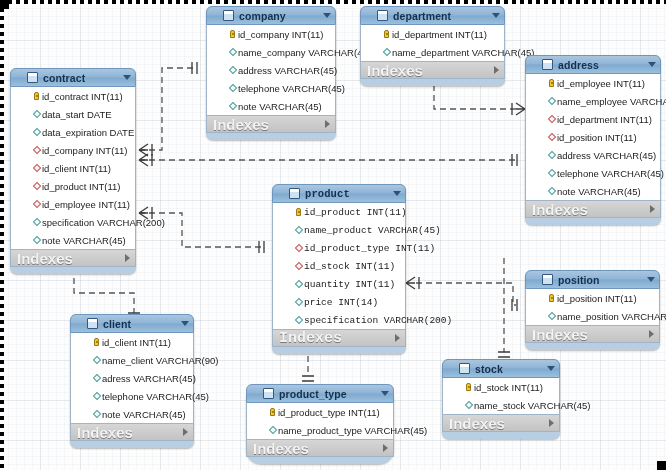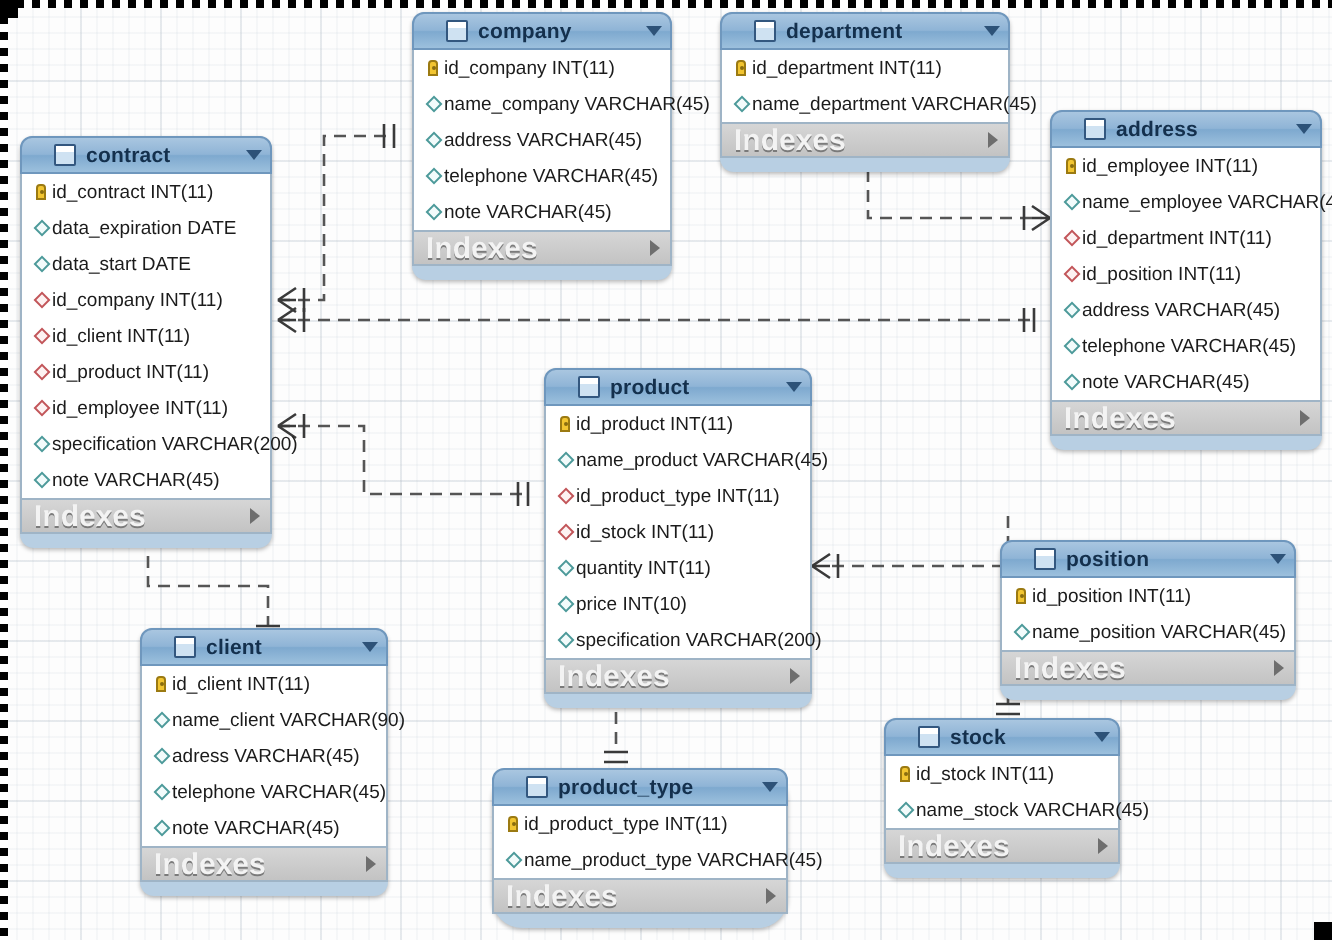--- a/index.html
+++ b/index.html
@@ -84,21 +84,21 @@
   .tbl-body {
     background: #ffffff;
     border-left: 1px solid #9fb4c6;
     border-right: 1px solid #9fb4c6;
     border-bottom: 1px solid #9fb4c6;
   }
   .col {
     height: 18px;
     display: flex;
     align-items: center;
-    padding-left: 4px;
+    padding-left: 20px;
     font-size: 9.5px;
     color: #1b1b1b;
     white-space: nowrap;
   }
   .cmark { width: 11px; flex: 0 0 auto; display: flex; align-items: center; justify-content: center; }
   
   .key {
     width: 5px; height: 8px; background: #f2c531;
     border: 1px solid #9b7a12; border-radius: 2px 2px 0 0;
     position: relative;
@@ -208,30 +208,30 @@
           <div class="col">
             <span class="cmark">
               <span class="key"></span>
             </span>
             <span>id_contract INT(11)</span>
           </div>
           <div class="col">
             <span class="cmark">
               <span class="pl"></span>
             </span>
+            <span>data_start DATE</span>
+          </div>
+          <div class="col">
+            <span class="cmark">
+              <span class="pl"></span>
+            </span>
             <span>data_expiration DATE</span>
           </div>
           <div class="col">
             <span class="cmark">
-              <span class="pl"></span>
-            </span>
-            <span>data_start DATE</span>
-          </div>
-          <div class="col">
-            <span class="cmark">
               <span class="fk"></span>
             </span>
             <span>id_company INT(11)</span>
           </div>
           <div class="col">
             <span class="cmark">
               <span class="fk"></span>
             </span>
             <span>id_client INT(11)</span>
           </div>
@@ -381,21 +381,21 @@
               <span class="pl"></span>
             </span>
             <span>note VARCHAR(45)</span>
           </div>
         </div>
         <div class="tbl-idx">
           <span class="tbl-idx-label">Indexes</span>
           <span class="tbl-idx-arrow"></span>
         </div>
       </div>
-      <div class="tbl" style="left: 272px; top: 184px; width: 134px;">
+      <div class="tbl" style="left: 272px; top: 184px; width: 134px; font-family: Liberation Mono, monospace;">
         <div class="tbl-hdr">
           <span class="tbl-icon"></span>
           <span class="tbl-title">product</span>
           <span class="tbl-caret"></span>
         </div>
         <div class="tbl-body">
           <div class="col">
             <span class="cmark">
               <span class="key"></span>
             </span>
@@ -422,35 +422,35 @@
           <div class="col">
             <span class="cmark">
               <span class="pl"></span>
             </span>
             <span>quantity INT(11)</span>
           </div>
           <div class="col">
             <span class="cmark">
               <span class="pl"></span>
             </span>
-            <span>price INT(10)</span>
+            <span>price INT(14)</span>
           </div>
           <div class="col">
             <span class="cmark">
               <span class="pl"></span>
             </span>
             <span>specification VARCHAR(200)</span>
           </div>
         </div>
         <div class="tbl-idx">
           <span class="tbl-idx-label">Indexes</span>
           <span class="tbl-idx-arrow"></span>
         </div>
       </div>
-      <div class="tbl" style="left: 500px; top: 270px; width: 148px;">
+      <div class="tbl" style="left: 525px; top: 270px; width: 135px;">
         <div class="tbl-hdr">
           <span class="tbl-icon"></span>
           <span class="tbl-title">position</span>
           <span class="tbl-caret"></span>
         </div>
         <div class="tbl-body">
           <div class="col">
             <span class="cmark">
               <span class="key"></span>
             </span>

